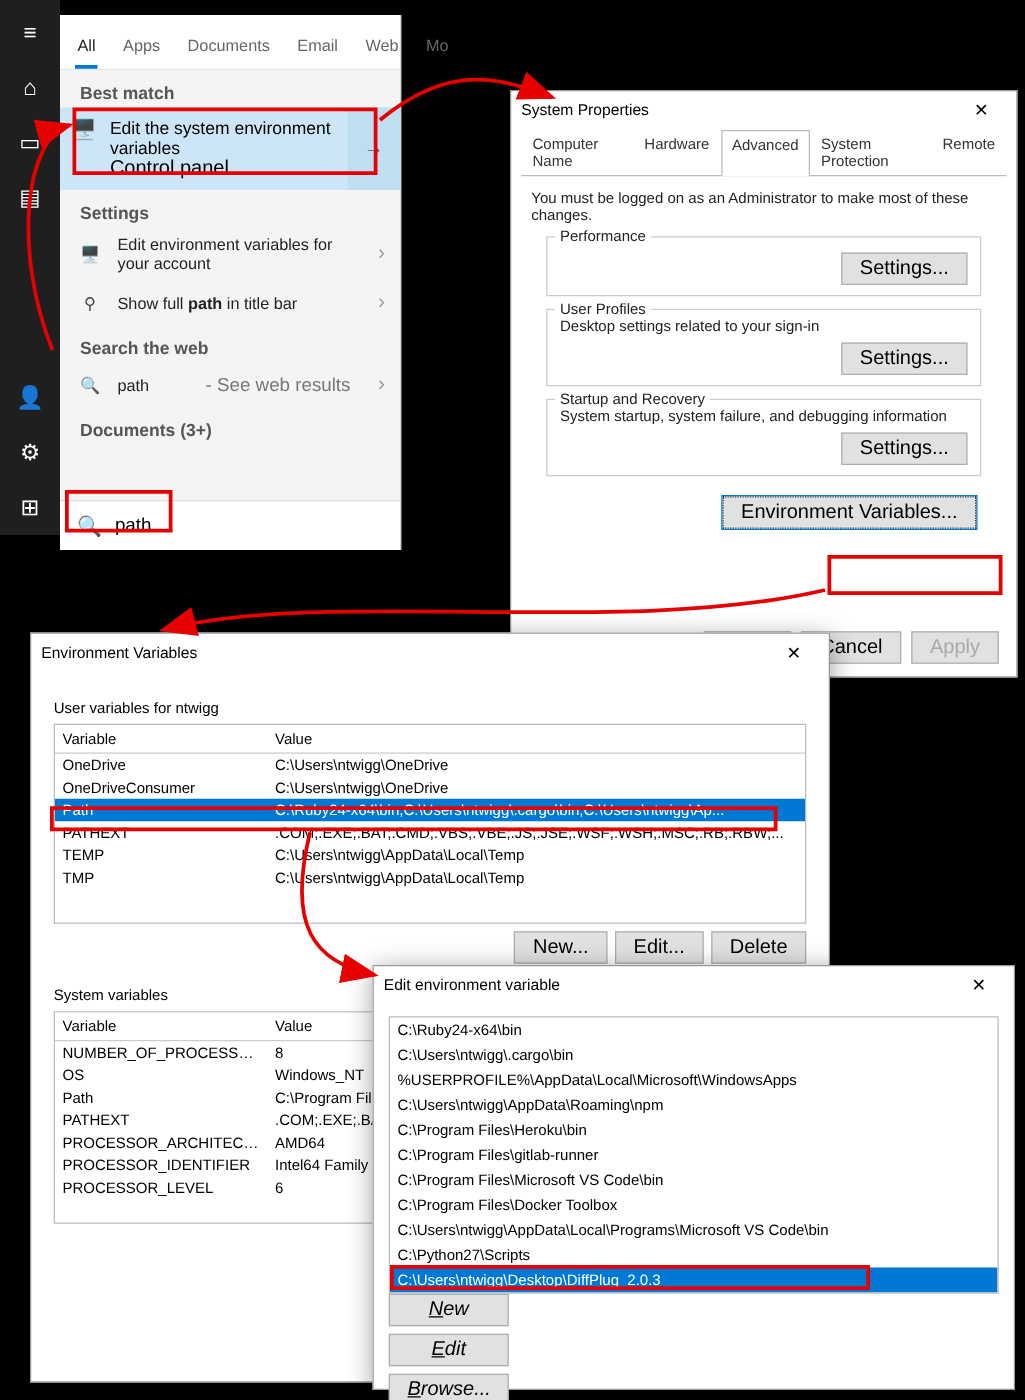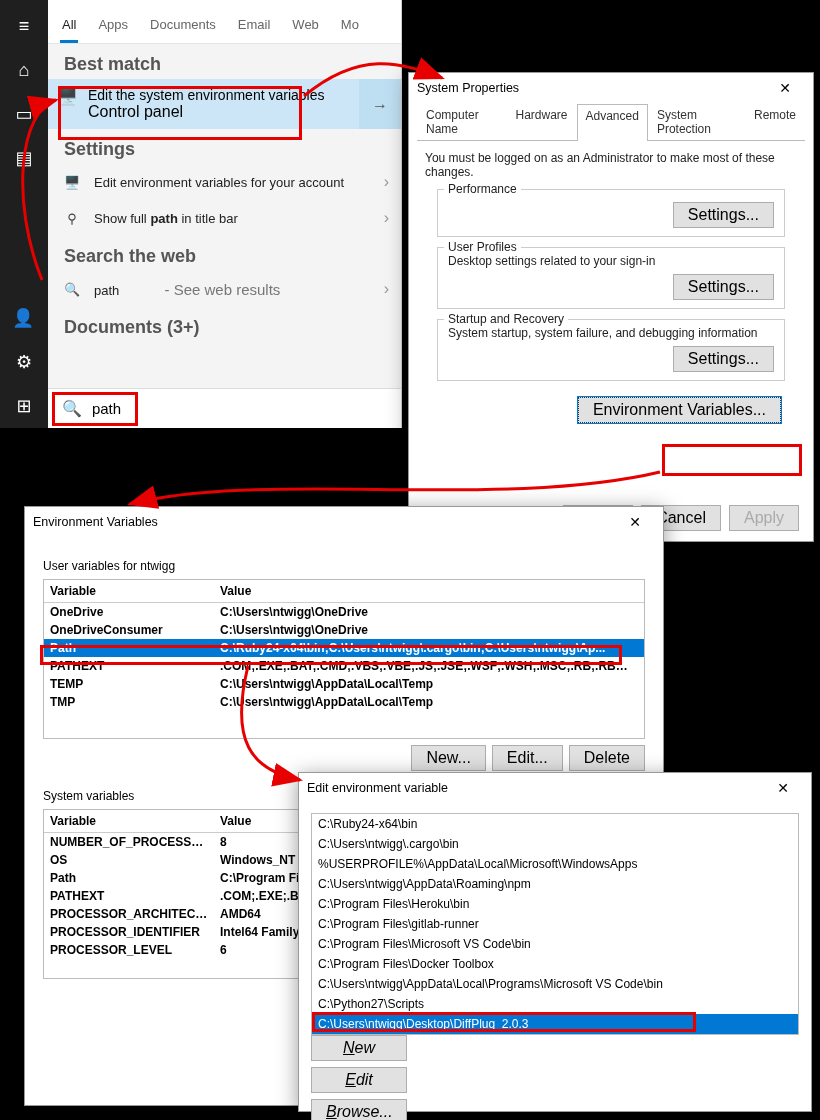--- a/index.html
+++ b/index.html
@@ -4,25 +4,25 @@
 <style>
 * { box-sizing: border-box; margin: 0; padding: 0; font-family: "Segoe UI", Tahoma, sans-serif; }
 body { width: 820px; height: 1120px; background: #000; position: relative; overflow: hidden; }
 
 
 .taskbar { position: absolute; left: 0; top: 0; width: 48px; height: 428px; background: #1f1f1f; display: flex; flex-direction: column; align-items: center; padding-top: 4px; }
 .taskbar .icon { width: 48px; height: 44px; display: flex; align-items: center; justify-content: center; color: #fff; font-size: 18px; }
 .taskbar .winicon { margin-top: auto; height: 44px; }
 
 
-.start-panel { position: absolute; left: 48px; top: 0; width: 354px; height: 428px; background: #f4f4f4; border-right:1px solid #d0d0d0; }
+.start-panel { position: absolute; left: 48px; top: 12px; width: 273px; height: 428px; background: #f4f4f4; border-right:1px solid #d0d0d0; }
 .start-tabs { height: 44px; display: flex; align-items: flex-end; background: #fff; border-bottom:1px solid #e5e5e5; padding: 0 12px; gap: 18px; font-size: 13px; color: #666; }
 .start-tabs .tab { padding: 10px 2px 8px; border-bottom: 3px solid transparent; }
 .start-tabs .tab.sel { color: #222; border-bottom-color: #0078d4; }
-.section-label { font-size: 18px; color: #555; font-weight: 600; padding: 10px 16px 4px; }
+.section-label { font-size: 14px; color: #555; font-weight: 600; padding: 10px 16px 4px; }
 .result-row { display: flex; align-items: center; padding: 6px 12px; gap: 10px; font-size: 13px; color: #222; }
 .result-row .rowicon { width: 24px; height: 24px; display:flex;align-items:center;justify-content:center; color:#444;}
 .result-row .subtext { font-size: 15px; color: #777; padding-left: 41px; }
 .best-match-wrapper { background: #cde6f7; display:flex; align-items:stretch;}
 .best-match-left { flex:1; padding: 8px 10px; display:flex; gap:10px; align-items:flex-start;}
 .best-match-arrow { width:42px; display:flex;align-items:center;justify-content:center;background:#bedff2;color:#555;}
 .chev { color:#999; font-size:16px; }
 .searchbox-row { position:absolute; bottom:0; left:0; right:0; height:40px; background:#fff; display:flex; align-items:center; padding:0 14px; gap:10px; border-top:1px solid #ddd;}
 .searchbox-row input { border:none; outline:none; font-size:15px; flex:1; }
 
@@ -40,21 +40,21 @@
 .btn { background:#e1e1e1; border:1px solid #adadad; font-size:16px; padding:3px 14px; min-width:70px; }
 .btn-row-right { display:flex; justify-content:flex-end; margin-top:6px;}
 .sp-footer { position:absolute; bottom:10px; right:14px; display:flex; gap:8px;}
 .sp-footer .btn[disabled]{ color:#aaa; }
 .envvar-btn-wrap { display:flex; justify-content:flex-end; margin:16px 16px 0 0;}
 
 
 .envvars { left:24px; top:506px; width:640px; height:600px; }
 .ev-body { padding:12px 18px; font-size:12px;}
 .ev-section-label { margin:10px 0 6px; }
-.ev-table { border:1px solid #bbb; height:160px; overflow:hidden; position:relative;font-weight:bold;}
+.ev-table { border:1px solid #bbb; height:160px; overflow:hidden; position:relative;}
 .ev-table .hdr { display:flex; background:#fff; border-bottom:1px solid #ccc; font-size:12px;}
 .ev-table .hdr div { padding:4px 6px; }
 .ev-table .rows { overflow-y:auto; height:132px;}
 .ev-row { display:flex; font-size:12px;}
 .ev-row div { padding:2px 6px; white-space:nowrap; overflow:hidden; text-overflow:ellipsis; }
 .ev-row.sel { background:#0078d4; color:#fff;}
 .col-var { width:170px;} .col-val{ flex:1;}
 .ev-buttons { display:flex; justify-content:flex-end; gap:6px; margin-top:6px;}
 
 

